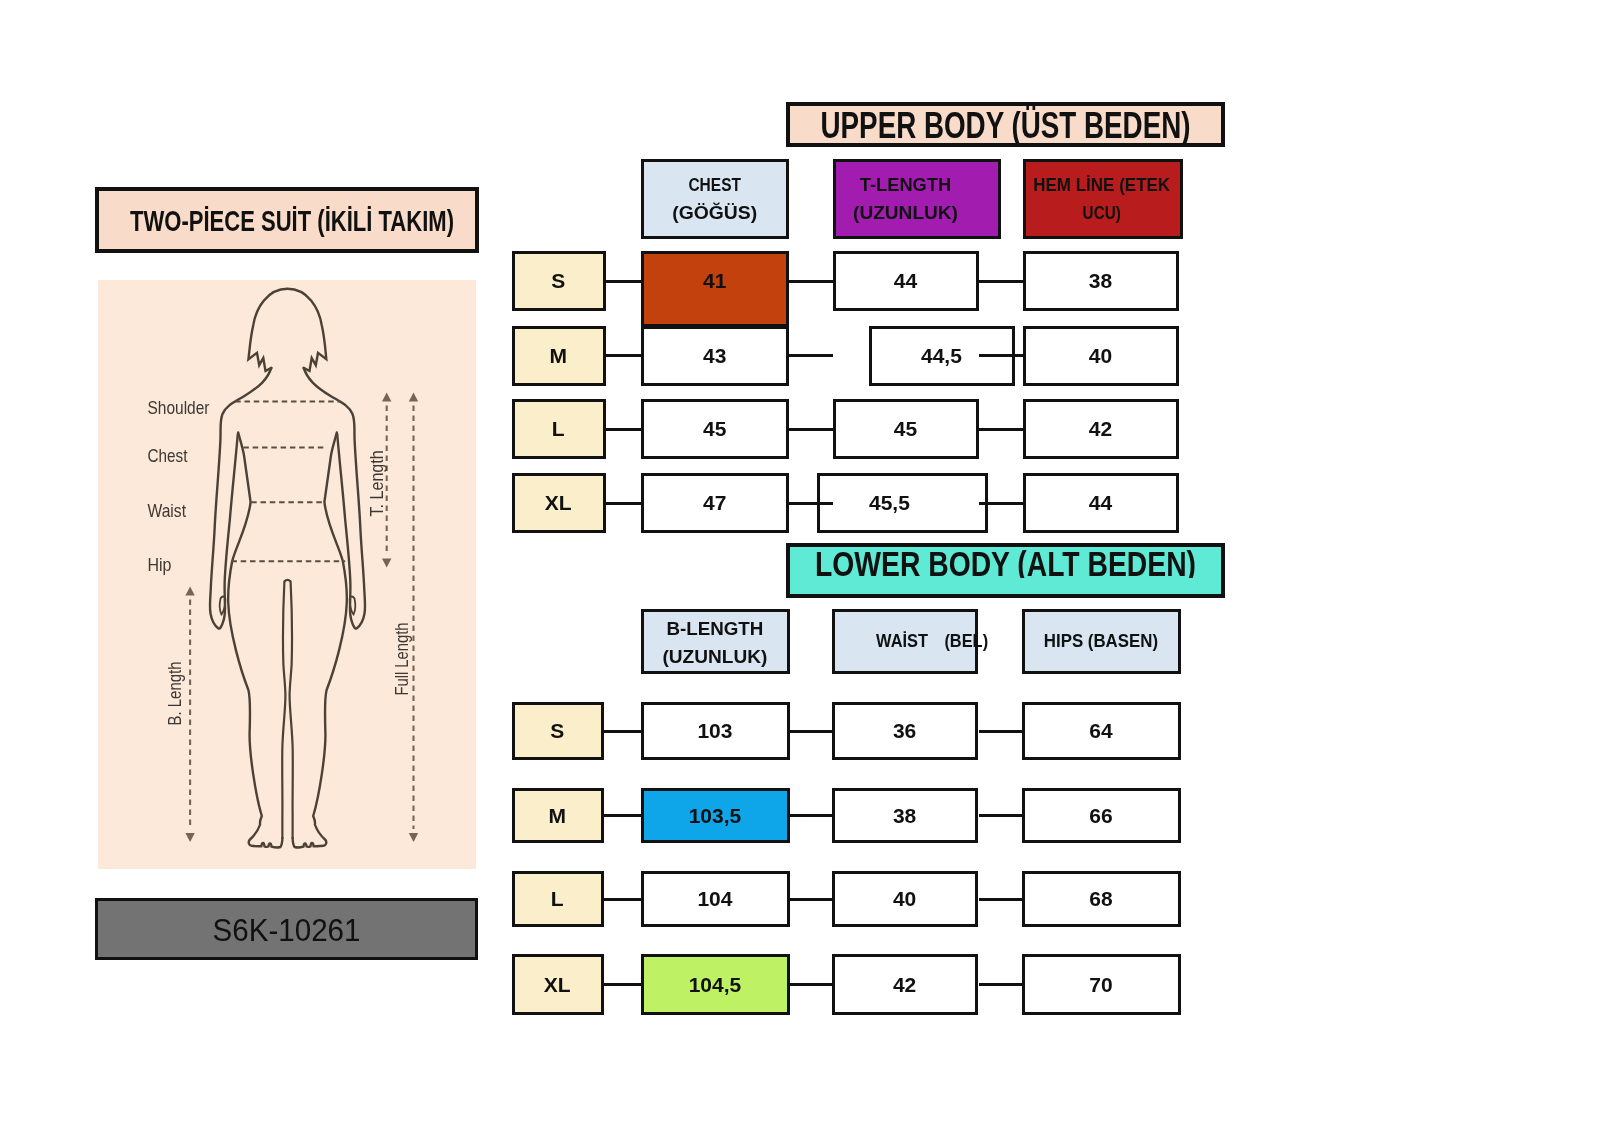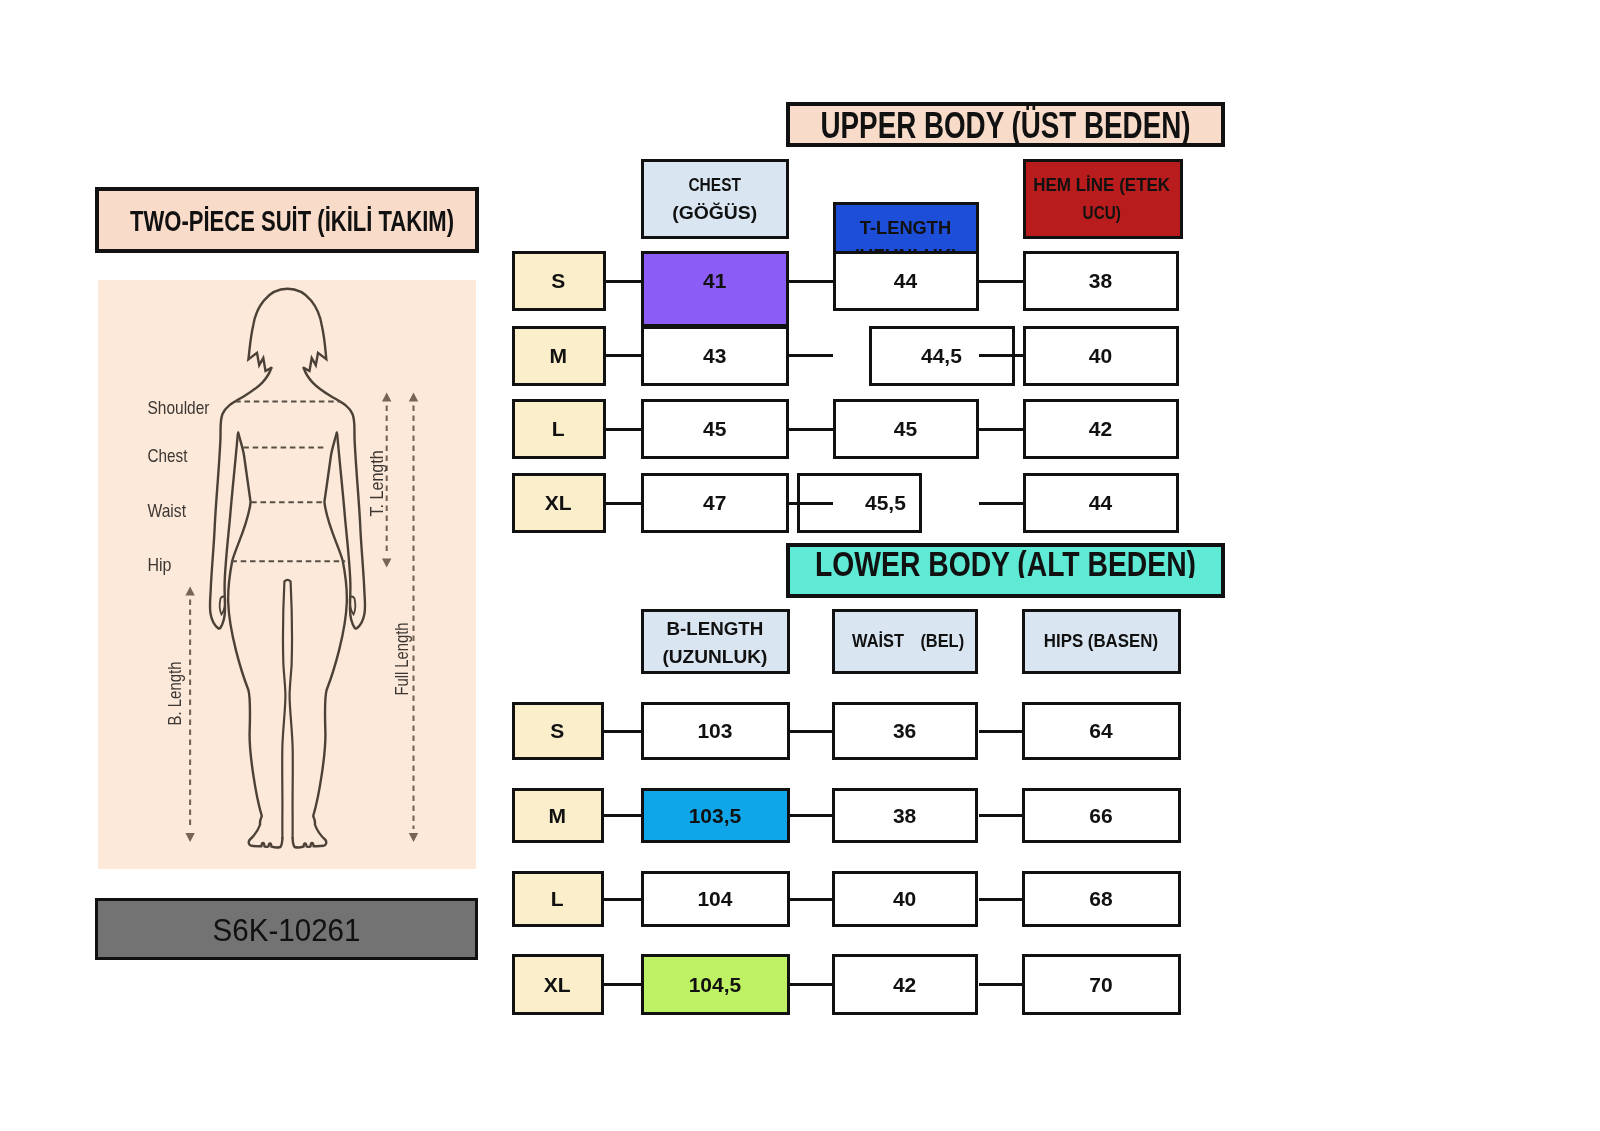--- a/index.html
+++ b/index.html
@@ -25,54 +25,54 @@
     <svg width="376.0" height="51.0" style="display:block">
       <text x="188.5" y="39.5" text-anchor="middle" font-family="Liberation Sans,sans-serif" font-size="31" font-weight="normal" fill="#111111" textLength="148" lengthAdjust="spacingAndGlyphs">S6K-10261</text>
     </svg>
   </div>
 <div style="position:absolute;left:640.6px;top:159px;width:148.4px;height:80px;background:#d9e6f2;border:3.5px solid #111111;box-sizing:border-box;">
     <svg width="141.4" height="73.0" style="display:block">
       <text x="70.7" y="28.5" text-anchor="middle" font-family="Liberation Sans,sans-serif" font-size="19" font-weight="bold" fill="#111111" textLength="52.5" lengthAdjust="spacingAndGlyphs">CHEST</text>
       <text x="70.7" y="56.5" text-anchor="middle" font-family="Liberation Sans,sans-serif" font-size="19" font-weight="bold" fill="#111111" textLength="85" lengthAdjust="spacingAndGlyphs">(GÖĞÜS)</text>
     </svg>
   </div>
-<div style="position:absolute;left:832.9px;top:159px;width:146px;height:80px;background:#1d4ed8;border:3.5px solid #111111;box-sizing:border-box;margin-top:43px;">
+<div style="position:absolute;left:832.9px;top:159px;width:168px;height:80px;background:#a21caf;border:3.5px solid #111111;box-sizing:border-box;">
     <svg width="138.9" height="73.0" style="display:block">
       <text x="69.5" y="28.5" text-anchor="middle" font-family="Liberation Sans,sans-serif" font-size="19" font-weight="bold" fill="#111111" textLength="91.4" lengthAdjust="spacingAndGlyphs">T-LENGTH</text>
       <text x="69.5" y="56.5" text-anchor="middle" font-family="Liberation Sans,sans-serif" font-size="19" font-weight="bold" fill="#111111" textLength="104.9" lengthAdjust="spacingAndGlyphs">(UZUNLUK)</text>
     </svg>
   </div>
 <div style="position:absolute;left:1022.6px;top:159px;width:160px;height:80px;background:#b91c1c;border:3.5px solid #111111;box-sizing:border-box;text-decoration:underline;">
     <svg width="151.4" height="73.0" style="display:block">
       <text x="75.7" y="28.5" text-anchor="middle" font-family="Liberation Sans,sans-serif" font-size="19" font-weight="bold" fill="#111111" textLength="136.9" lengthAdjust="spacingAndGlyphs">HEM LİNE (ETEK</text>
       <text x="75.7" y="56.5" text-anchor="middle" font-family="Liberation Sans,sans-serif" font-size="19" font-weight="bold" fill="#111111" textLength="38.2" lengthAdjust="spacingAndGlyphs">UCU)</text>
     </svg>
   </div>
 <div style="position:absolute;left:641px;top:609px;width:148.9px;height:65px;background:#d9e6f2;border:3.5px solid #111111;box-sizing:border-box;">
     <svg width="141.9" height="58.0" style="display:block">
       <text x="70.9" y="23" text-anchor="middle" font-family="Liberation Sans,sans-serif" font-size="19" font-weight="bold" fill="#111111" textLength="97" lengthAdjust="spacingAndGlyphs">B-LENGTH</text>
       <text x="70.9" y="51" text-anchor="middle" font-family="Liberation Sans,sans-serif" font-size="19" font-weight="bold" fill="#111111" textLength="105" lengthAdjust="spacingAndGlyphs">(UZUNLUK)</text>
     </svg>
   </div>
-<div style="position:absolute;left:832.3px;top:609px;width:146.2px;height:65px;background:#d9e6f2;border:3.5px solid #111111;box-sizing:border-box;">
+<div style="position:absolute;left:832.3px;top:609px;width:146.2px;height:65px;background:#d9e6f2;border:3.5px solid #111111;box-sizing:border-box;padding-left:24px;">
     <svg width="139.2" height="58.0" style="display:block">
       <text x="73.1" y="35.3" text-anchor="middle" font-family="Liberation Sans,sans-serif" font-size="19" font-weight="bold" fill="#111111" textLength="112" lengthAdjust="spacingAndGlyphs">WAİST  (BEL)</text>
     </svg>
   </div>
 <div style="position:absolute;left:1022.2px;top:609px;width:158.8px;height:65px;background:#d9e6f2;border:3.5px solid #111111;box-sizing:border-box;">
     <svg width="151.8" height="58.0" style="display:block">
       <text x="75.9" y="35.3" text-anchor="middle" font-family="Liberation Sans,sans-serif" font-size="19" font-weight="bold" fill="#111111" textLength="114.2" lengthAdjust="spacingAndGlyphs">HIPS (BASEN)</text>
     </svg>
   </div>
 <div style="position:absolute;left:512px;top:251.3px;width:93.5px;height:60.0px;background:#fbeeca;border:3.5px solid #111111;box-sizing:border-box;">
     <svg width="86.5" height="53.0" style="display:block">
       <text x="43.25" y="34.1" text-anchor="middle" font-family="Liberation Sans,sans-serif" font-size="21" font-weight="bold" fill="#111111">S</text>
     </svg>
   </div>
-<div style="position:absolute;left:640.7px;top:251.3px;width:148.5px;height:76px;background:#8b5cf6;border:3.5px solid #111111;box-sizing:border-box;">
+<div style="position:absolute;left:640.7px;top:251.3px;width:148.5px;height:76px;background:#c2410c;border:3.5px solid #111111;box-sizing:border-box;">
     <svg width="141.5" height="53.0" style="display:block">
       <text x="70.75" y="34.1" text-anchor="middle" font-family="Liberation Sans,sans-serif" font-size="21" font-weight="bold" fill="#111111">41</text>
     </svg>
   </div>
 <div style="position:absolute;left:832.9px;top:251.3px;width:145.9px;height:60.0px;background:#ffffff;border:3.5px solid #111111;box-sizing:border-box;">
     <svg width="138.9" height="53.0" style="display:block">
       <text x="69.45" y="34.1" text-anchor="middle" font-family="Liberation Sans,sans-serif" font-size="21" font-weight="bold" fill="#111111">44</text>
     </svg>
   </div>
 <div style="position:absolute;left:1022.6px;top:251.3px;width:156.0px;height:60.0px;background:#ffffff;border:3.5px solid #111111;box-sizing:border-box;">
@@ -132,21 +132,21 @@
 <div style="position:absolute;left:512px;top:473.0px;width:93.5px;height:60.2px;background:#fbeeca;border:3.5px solid #111111;box-sizing:border-box;">
     <svg width="86.5" height="53.2" style="display:block">
       <text x="43.25" y="34.2" text-anchor="middle" font-family="Liberation Sans,sans-serif" font-size="21" font-weight="bold" fill="#111111">XL</text>
     </svg>
   </div>
 <div style="position:absolute;left:640.7px;top:473.0px;width:148.5px;height:60.2px;background:#ffffff;border:3.5px solid #111111;box-sizing:border-box;">
     <svg width="141.5" height="53.2" style="display:block">
       <text x="70.75" y="34.2" text-anchor="middle" font-family="Liberation Sans,sans-serif" font-size="21" font-weight="bold" fill="#111111">47</text>
     </svg>
   </div>
-<div style="position:absolute;left:797px;top:473.0px;width:125px;height:60.2px;background:#ffffff;border:3.5px solid #111111;box-sizing:border-box;padding-left:16px;">
+<div style="position:absolute;left:817px;top:473.0px;width:171px;height:60.2px;background:#ffffff;border:3.5px solid #111111;box-sizing:border-box;">
     <svg width="138.9" height="53.2" style="display:block">
       <text x="69.45" y="34.2" text-anchor="middle" font-family="Liberation Sans,sans-serif" font-size="21" font-weight="bold" fill="#111111">45,5</text>
     </svg>
   </div>
 <div style="position:absolute;left:1022.6px;top:473.0px;width:156.0px;height:60.2px;background:#ffffff;border:3.5px solid #111111;box-sizing:border-box;">
     <svg width="149.0" height="53.2" style="display:block">
       <text x="74.5" y="34.2" text-anchor="middle" font-family="Liberation Sans,sans-serif" font-size="21" font-weight="bold" fill="#111111">44</text>
     </svg>
   </div>
 <div style="position:absolute;left:605.5px;top:501.6px;width:35.200000000000045px;height:3px;background:#111111;"></div>

